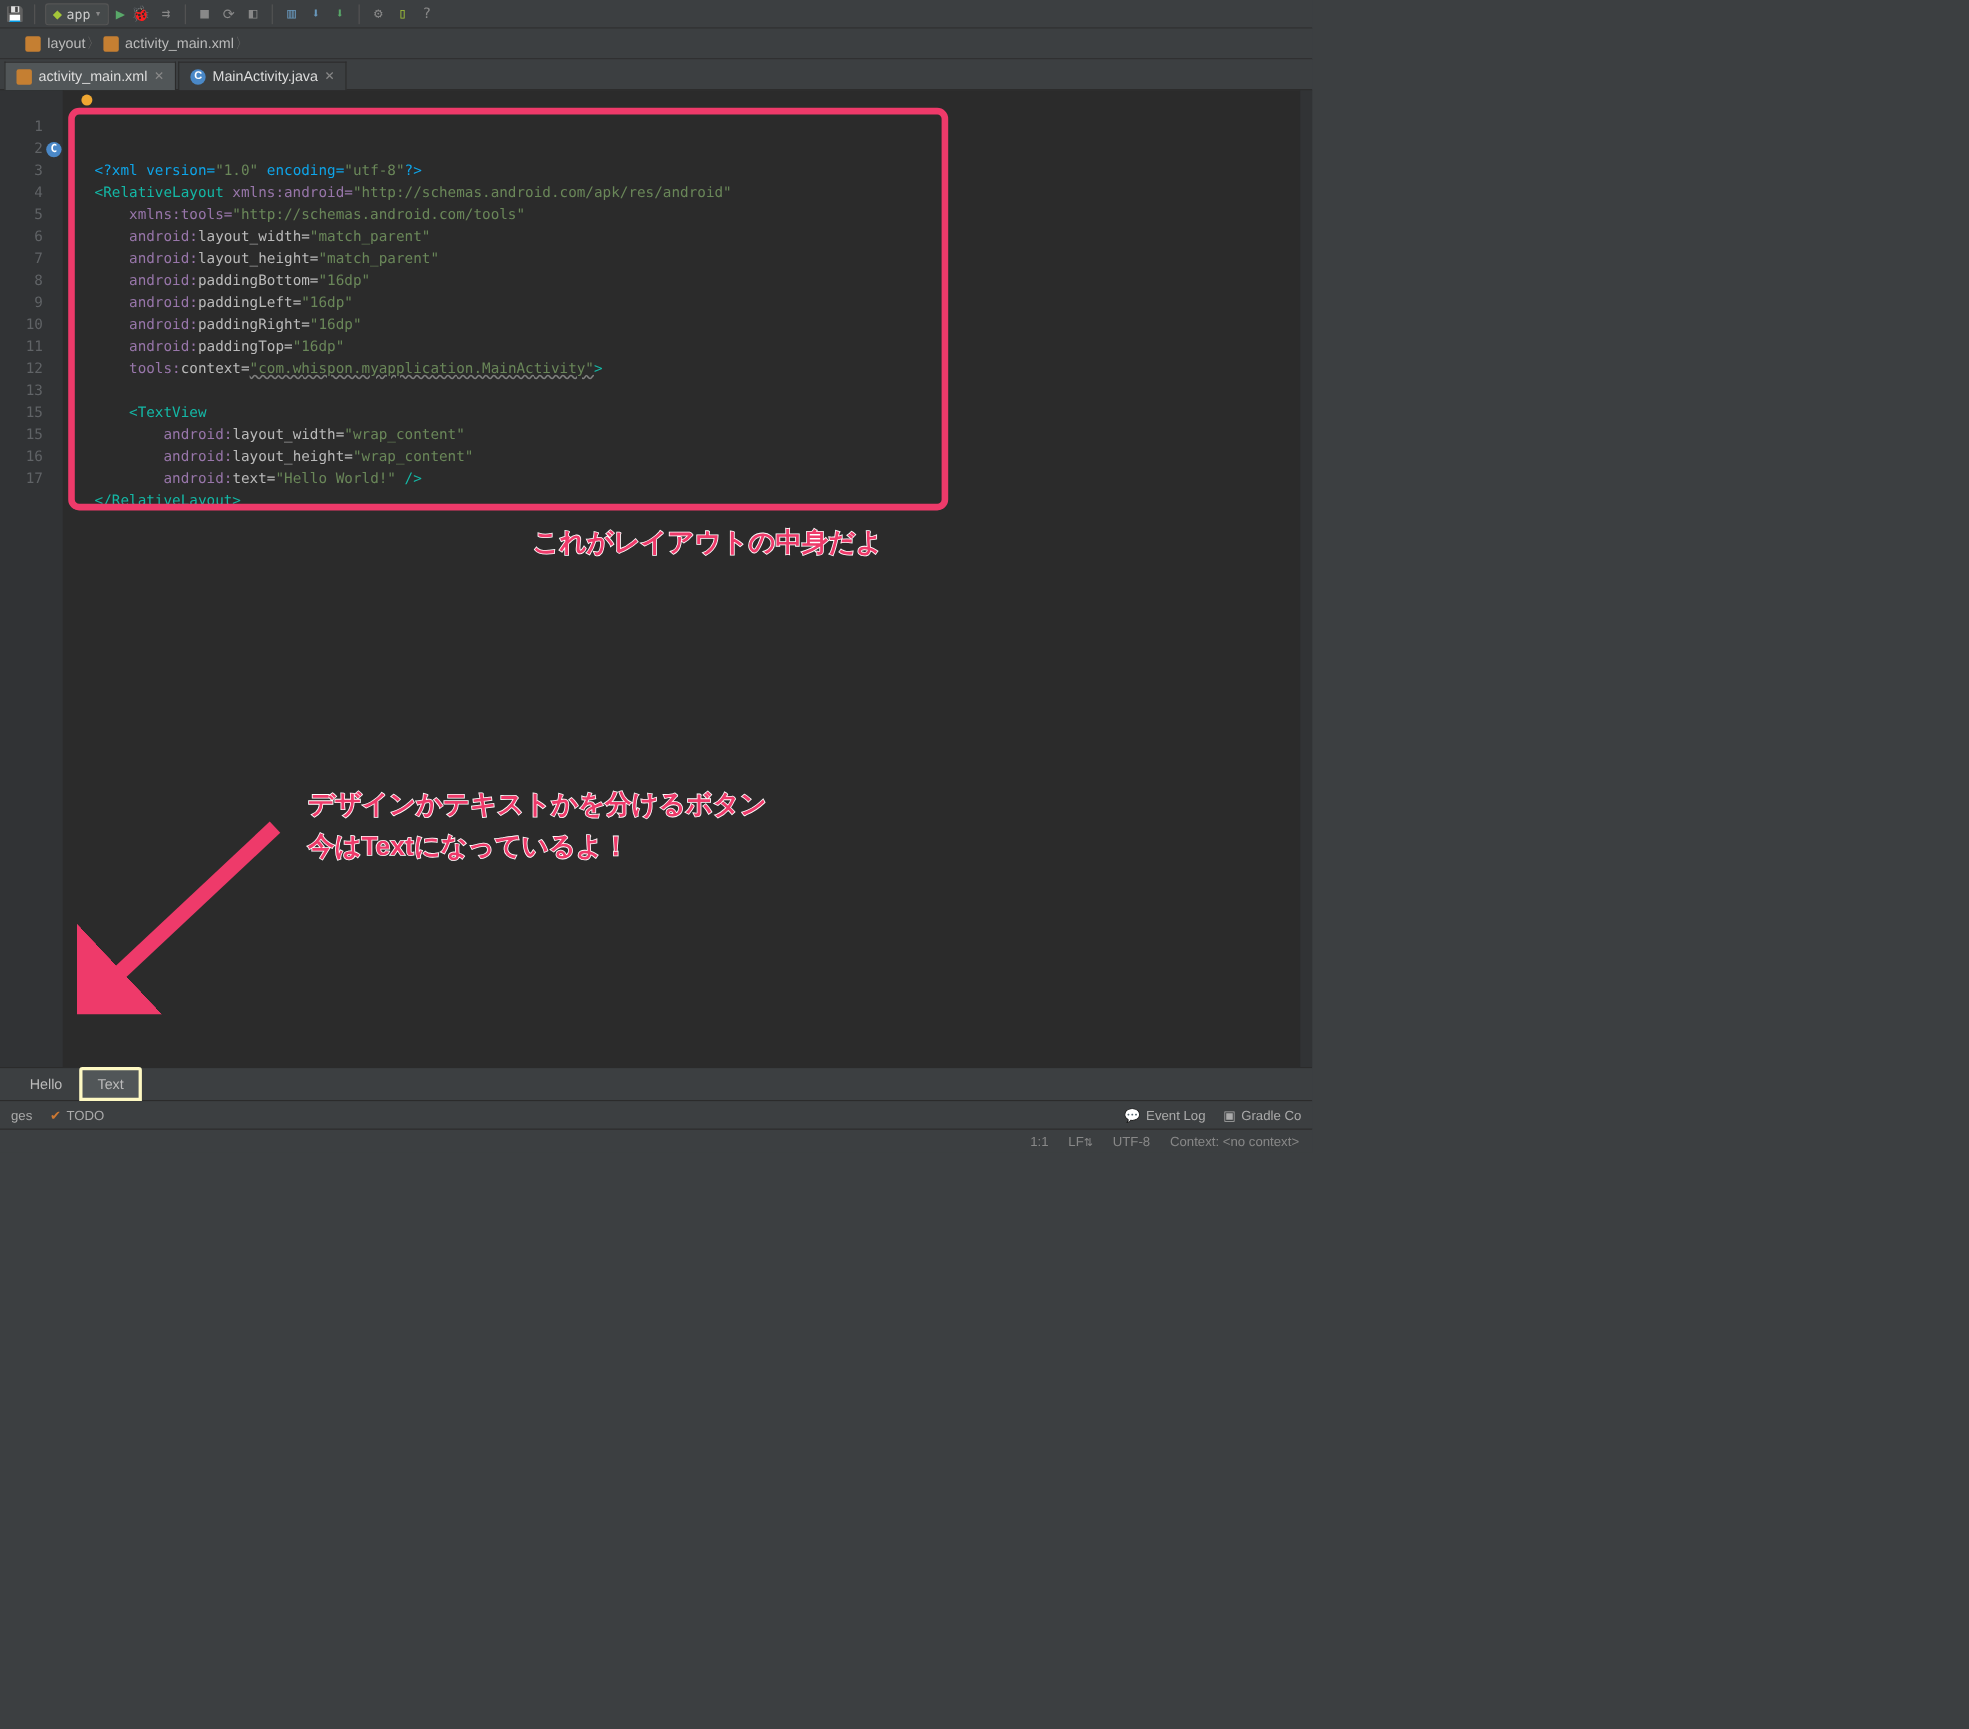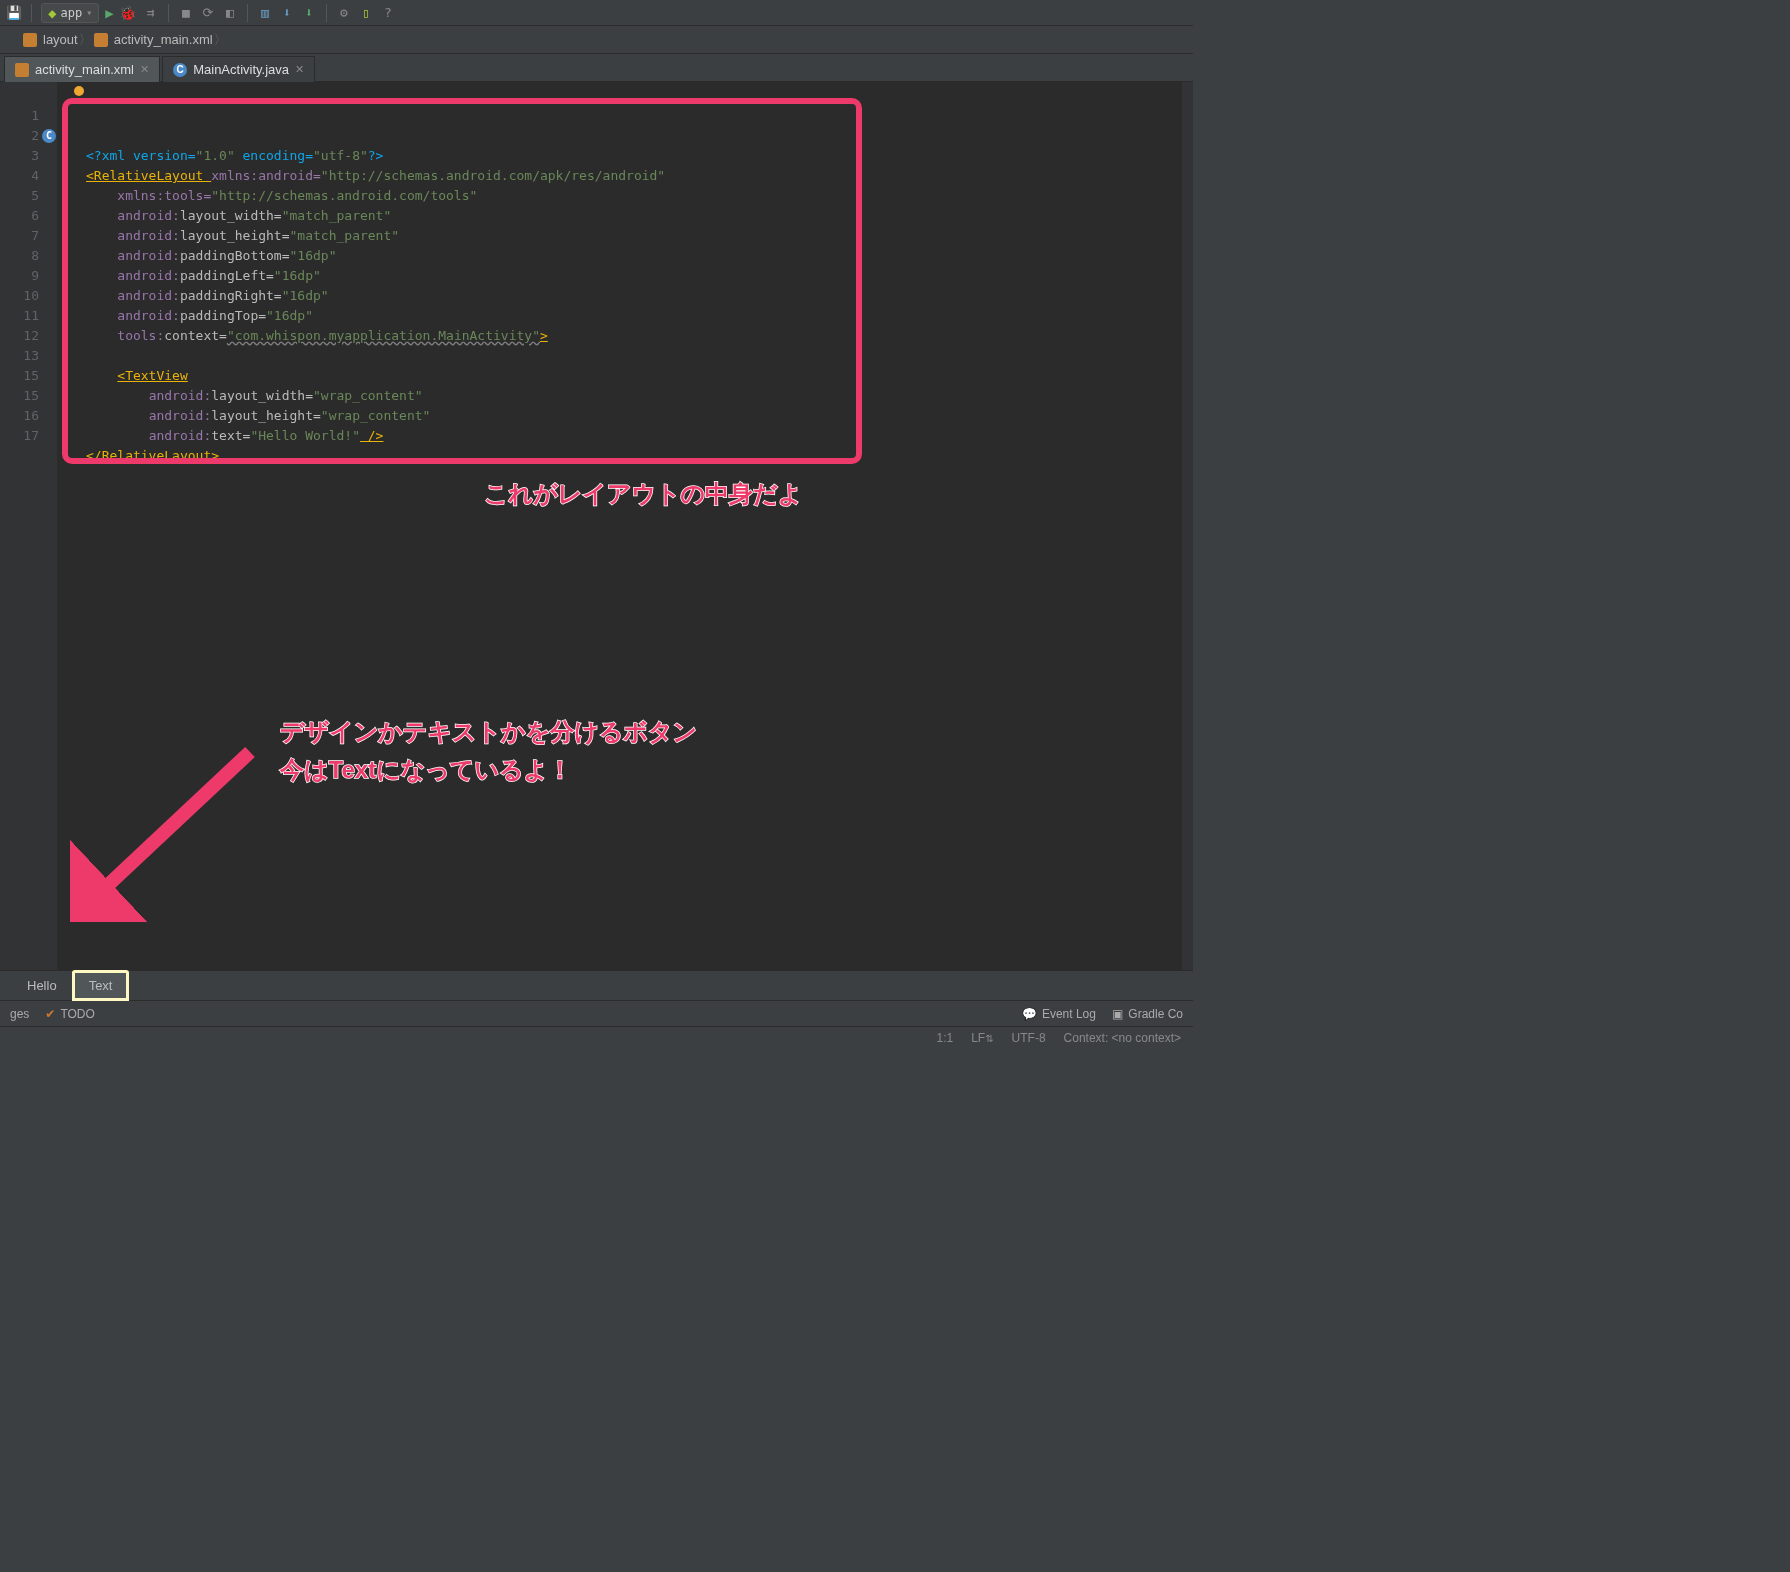--- a/index.html
+++ b/index.html
@@ -121,21 +121,21 @@
     white-space: pre;
     position: relative;
   }
   .code .warn-dot {
     position:absolute; top:4px; left:16px;
     width:10px;height:10px;border-radius:50%;
     background:#f0a732;
   }
   
   .t-pi { color: #0ea5e9; }
-  .t-tag { color: #eab308; text-decoration: underline; }
+  .t-tag { color: #14b8a6; }
   .t-ns { color: #9876aa; }
   .t-attr { color: #bababa; }
   .t-str { color: #6a8759; }
   .t-underline { text-decoration: underline wavy #808080; }
 
   
   .error-stripe {
     width: 12px; background:#313335; border-left:1px solid #2b2b2b;
   }
 

